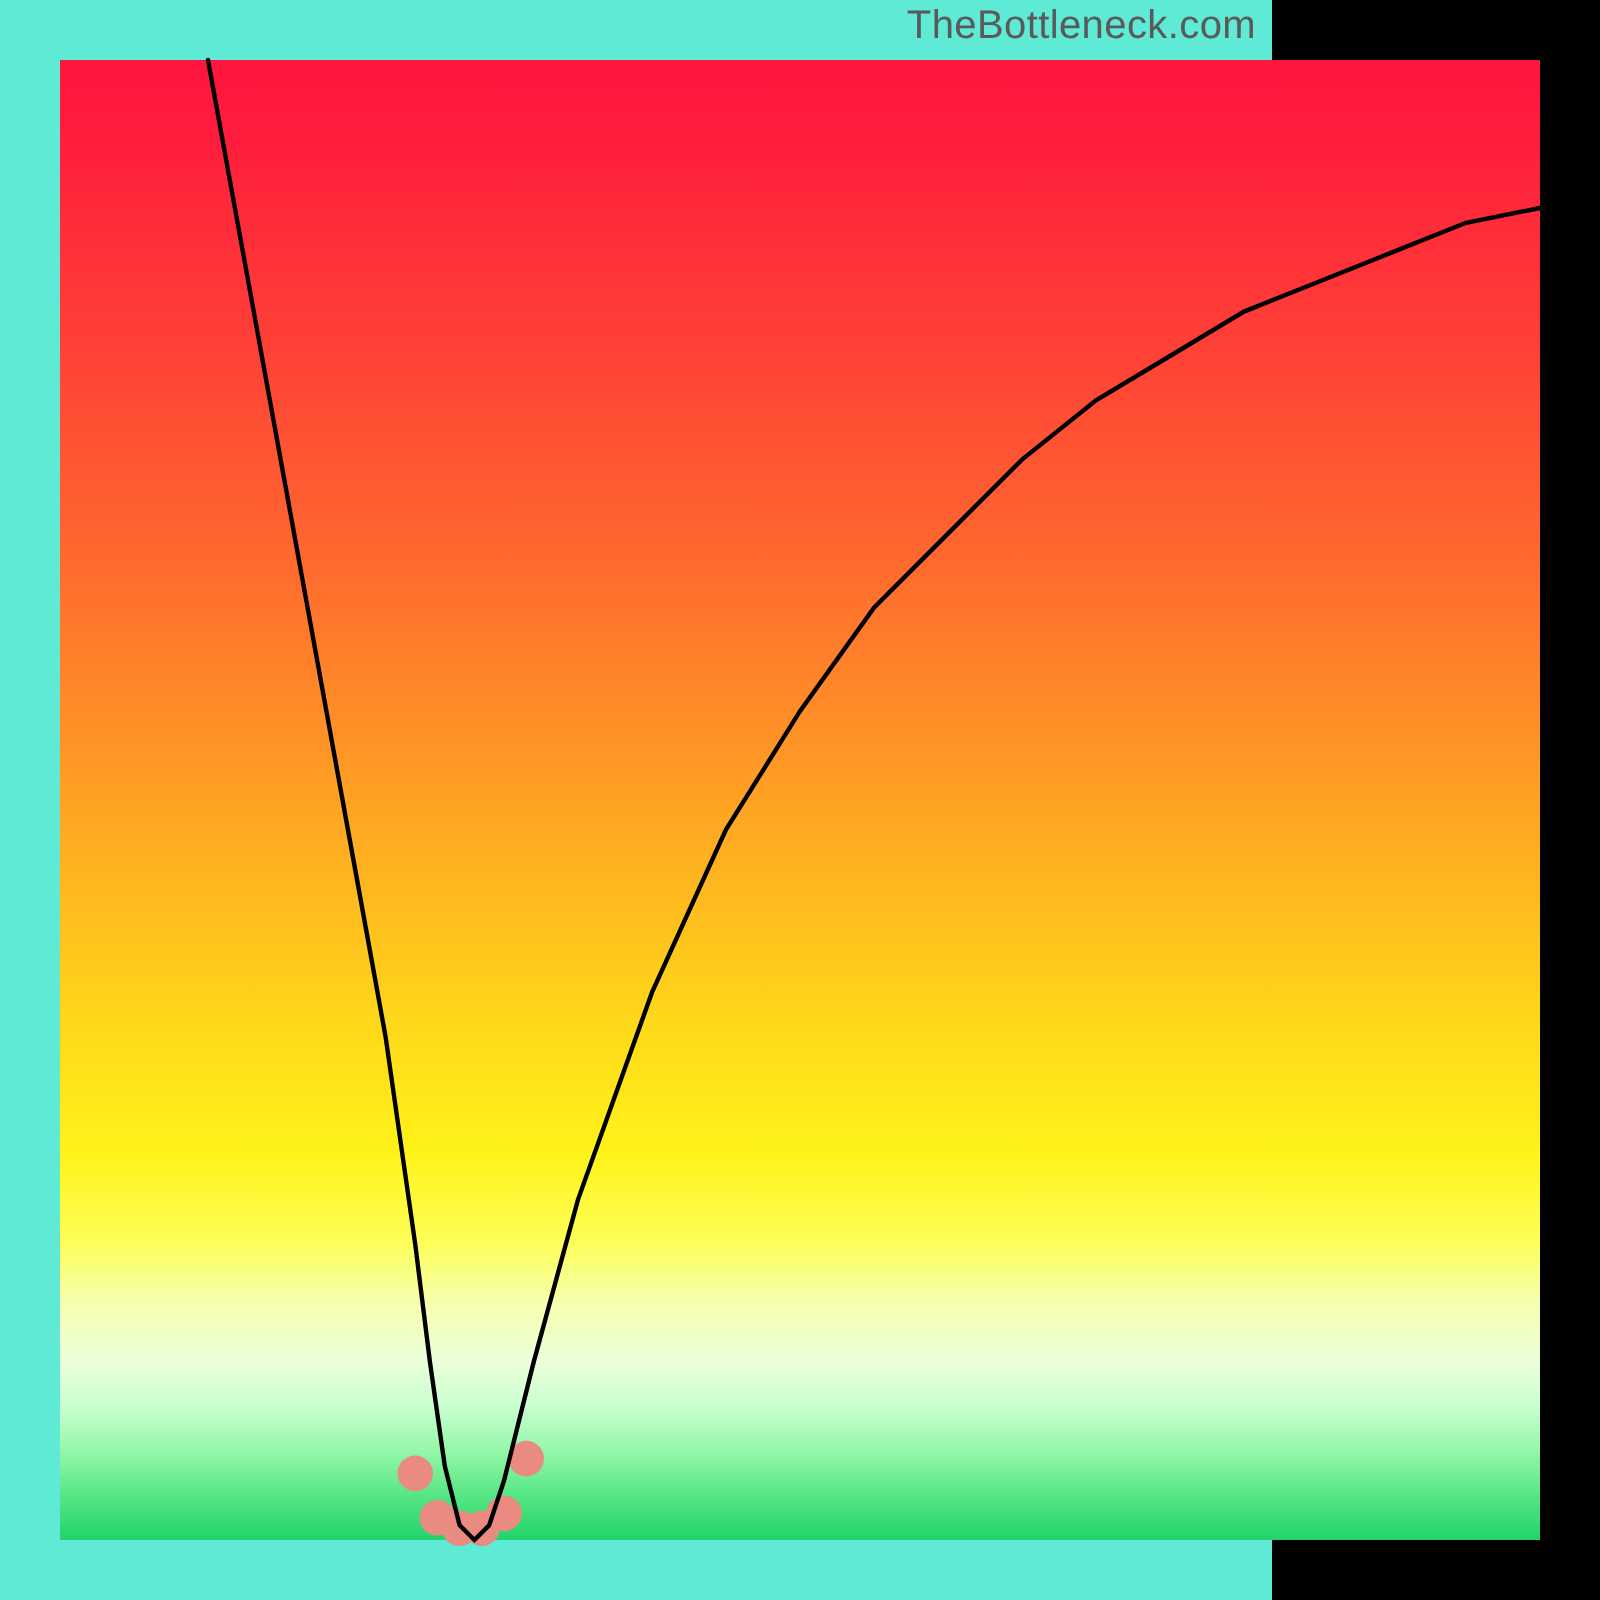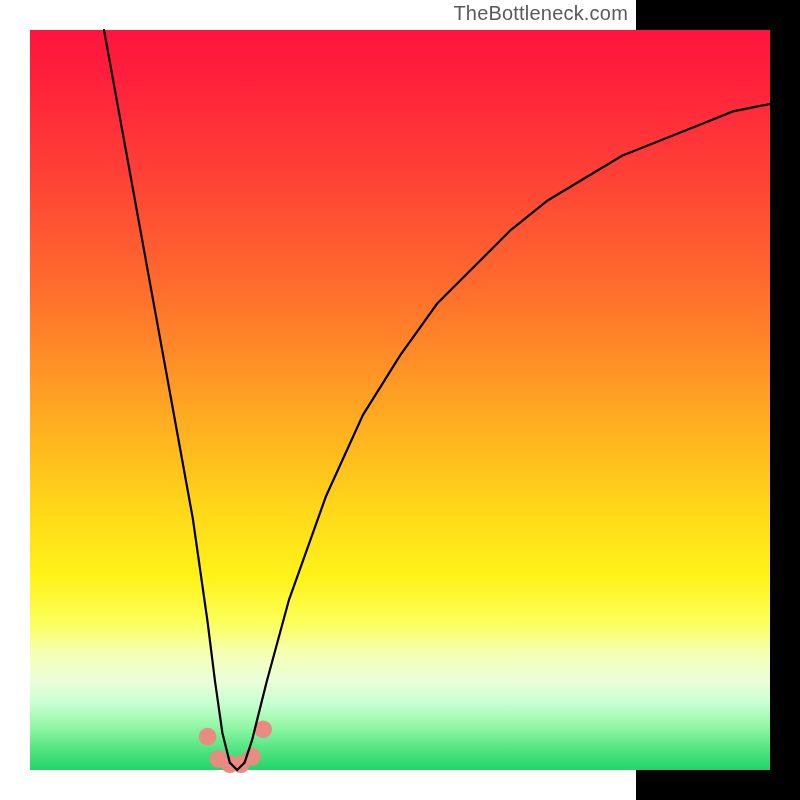--- a/index.html
+++ b/index.html
@@ -10,21 +10,21 @@
     background: #000;
     overflow: hidden;
     font-family: Arial, Helvetica, sans-serif;
   }
   .frame {
     position: absolute;
     left: 0;
     top: 0;
     width: 636px;
     height: 800px;
-    background: #ffffff;
+    background: #5eead4;
     text-align: center;
   }
   .watermark {
     position: absolute;
     top: 2px;
     right: 8px;
     color: #5a5a5a;
     font-size: 20px;
     font-weight: 400;
     letter-spacing: 0.2px;

